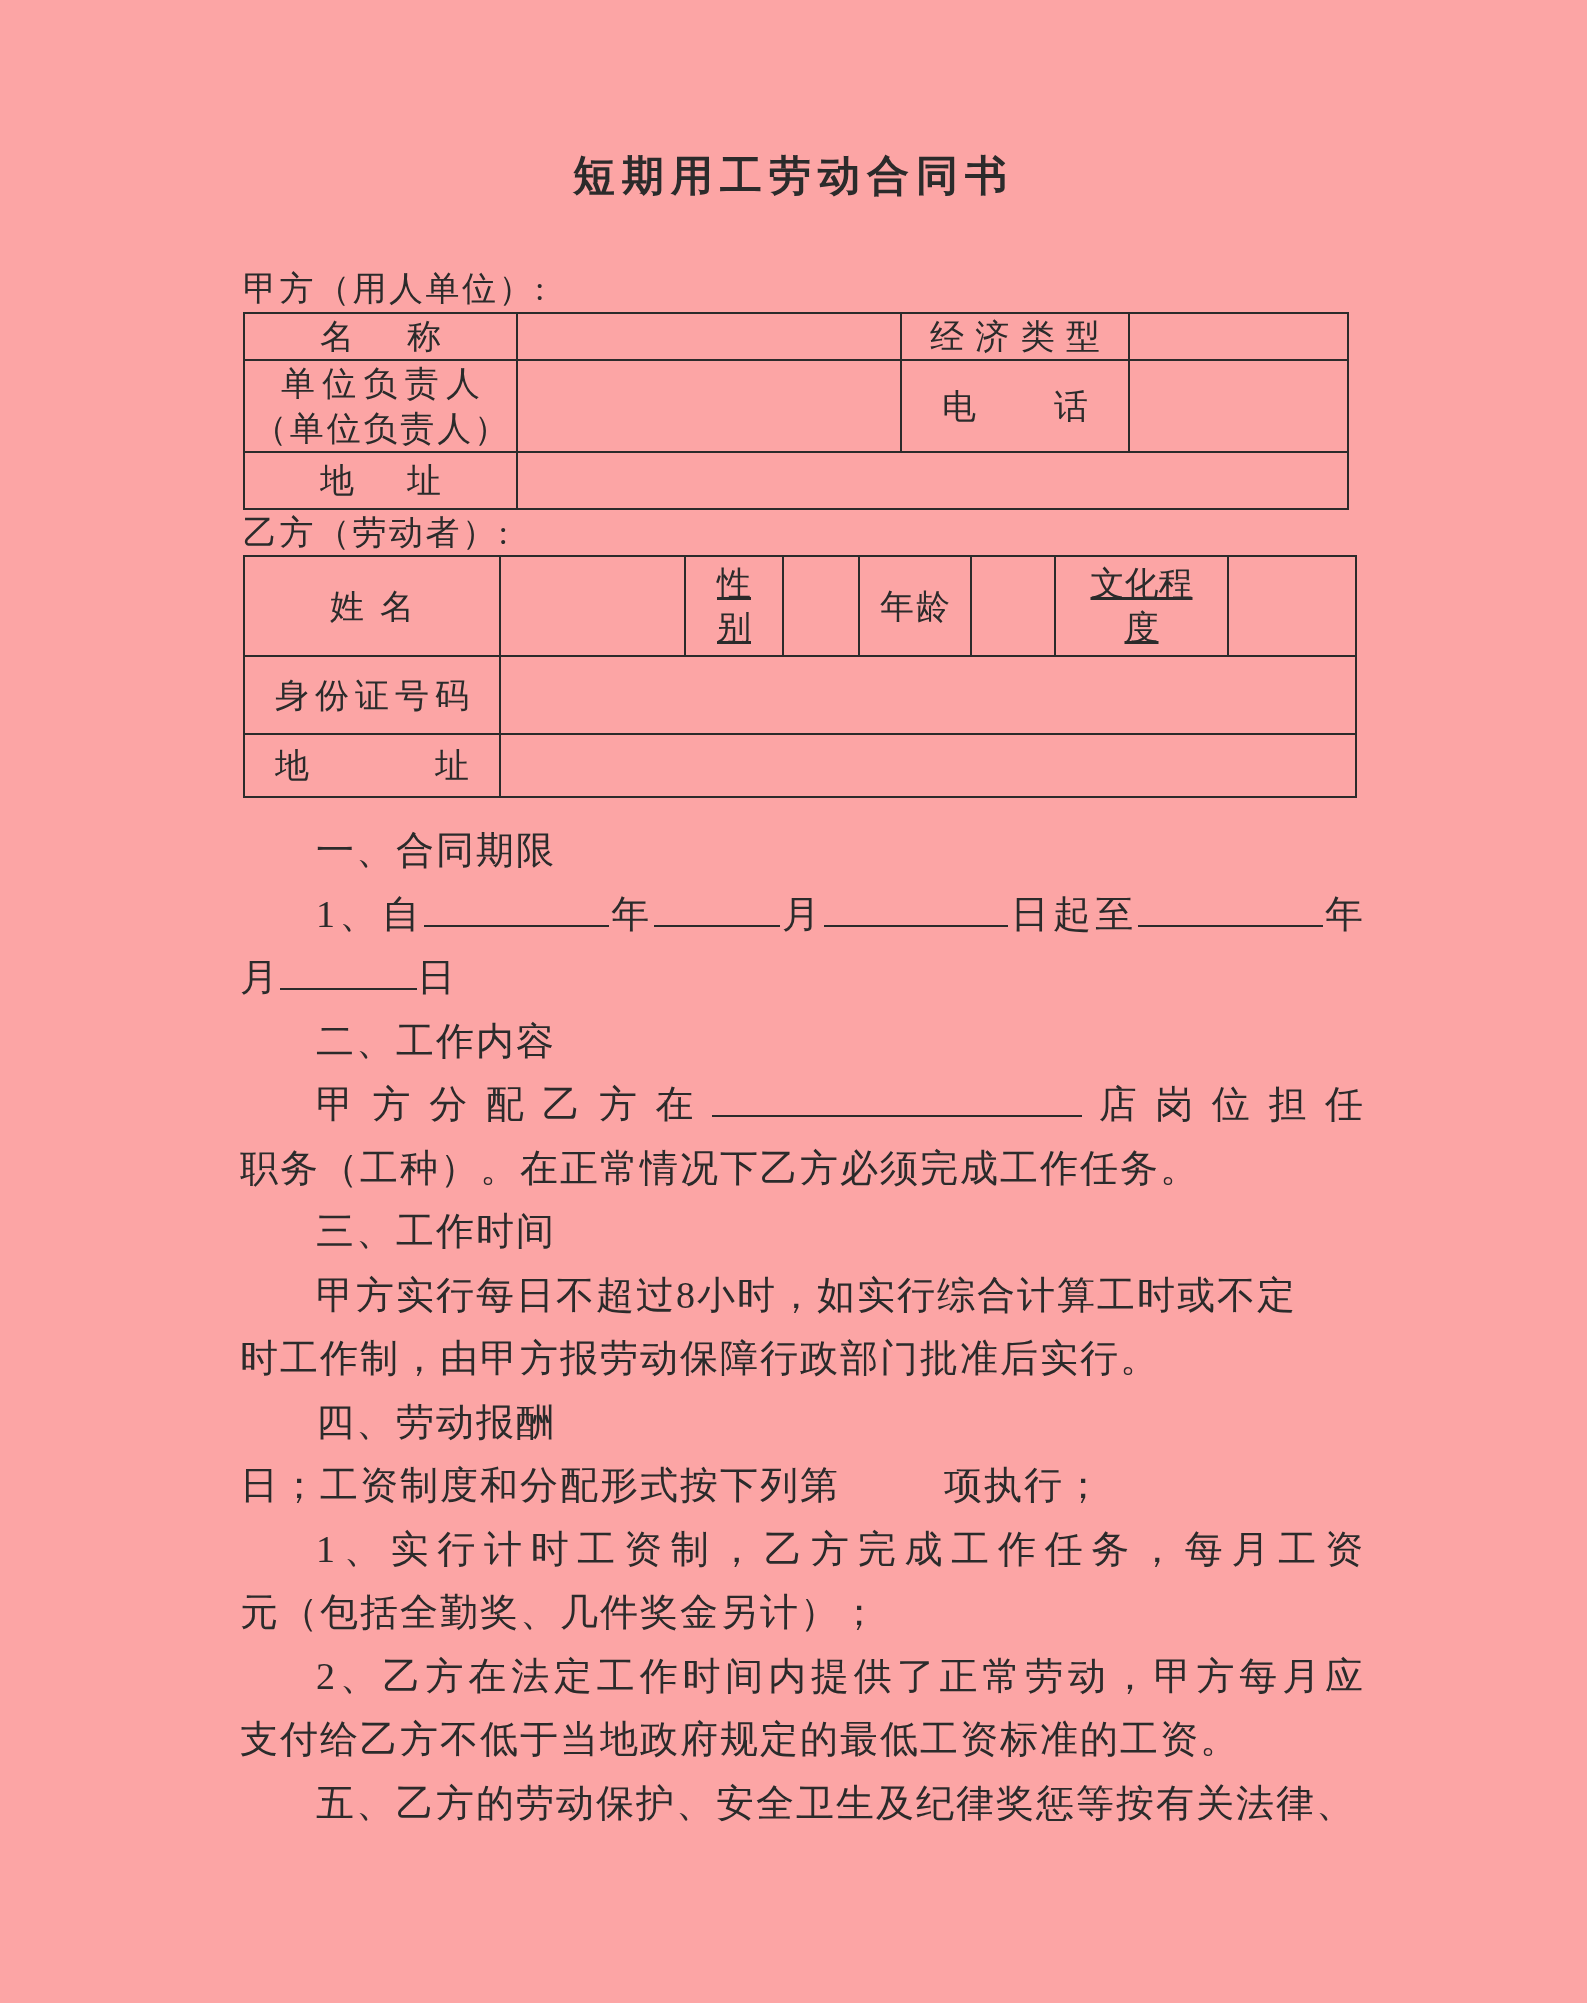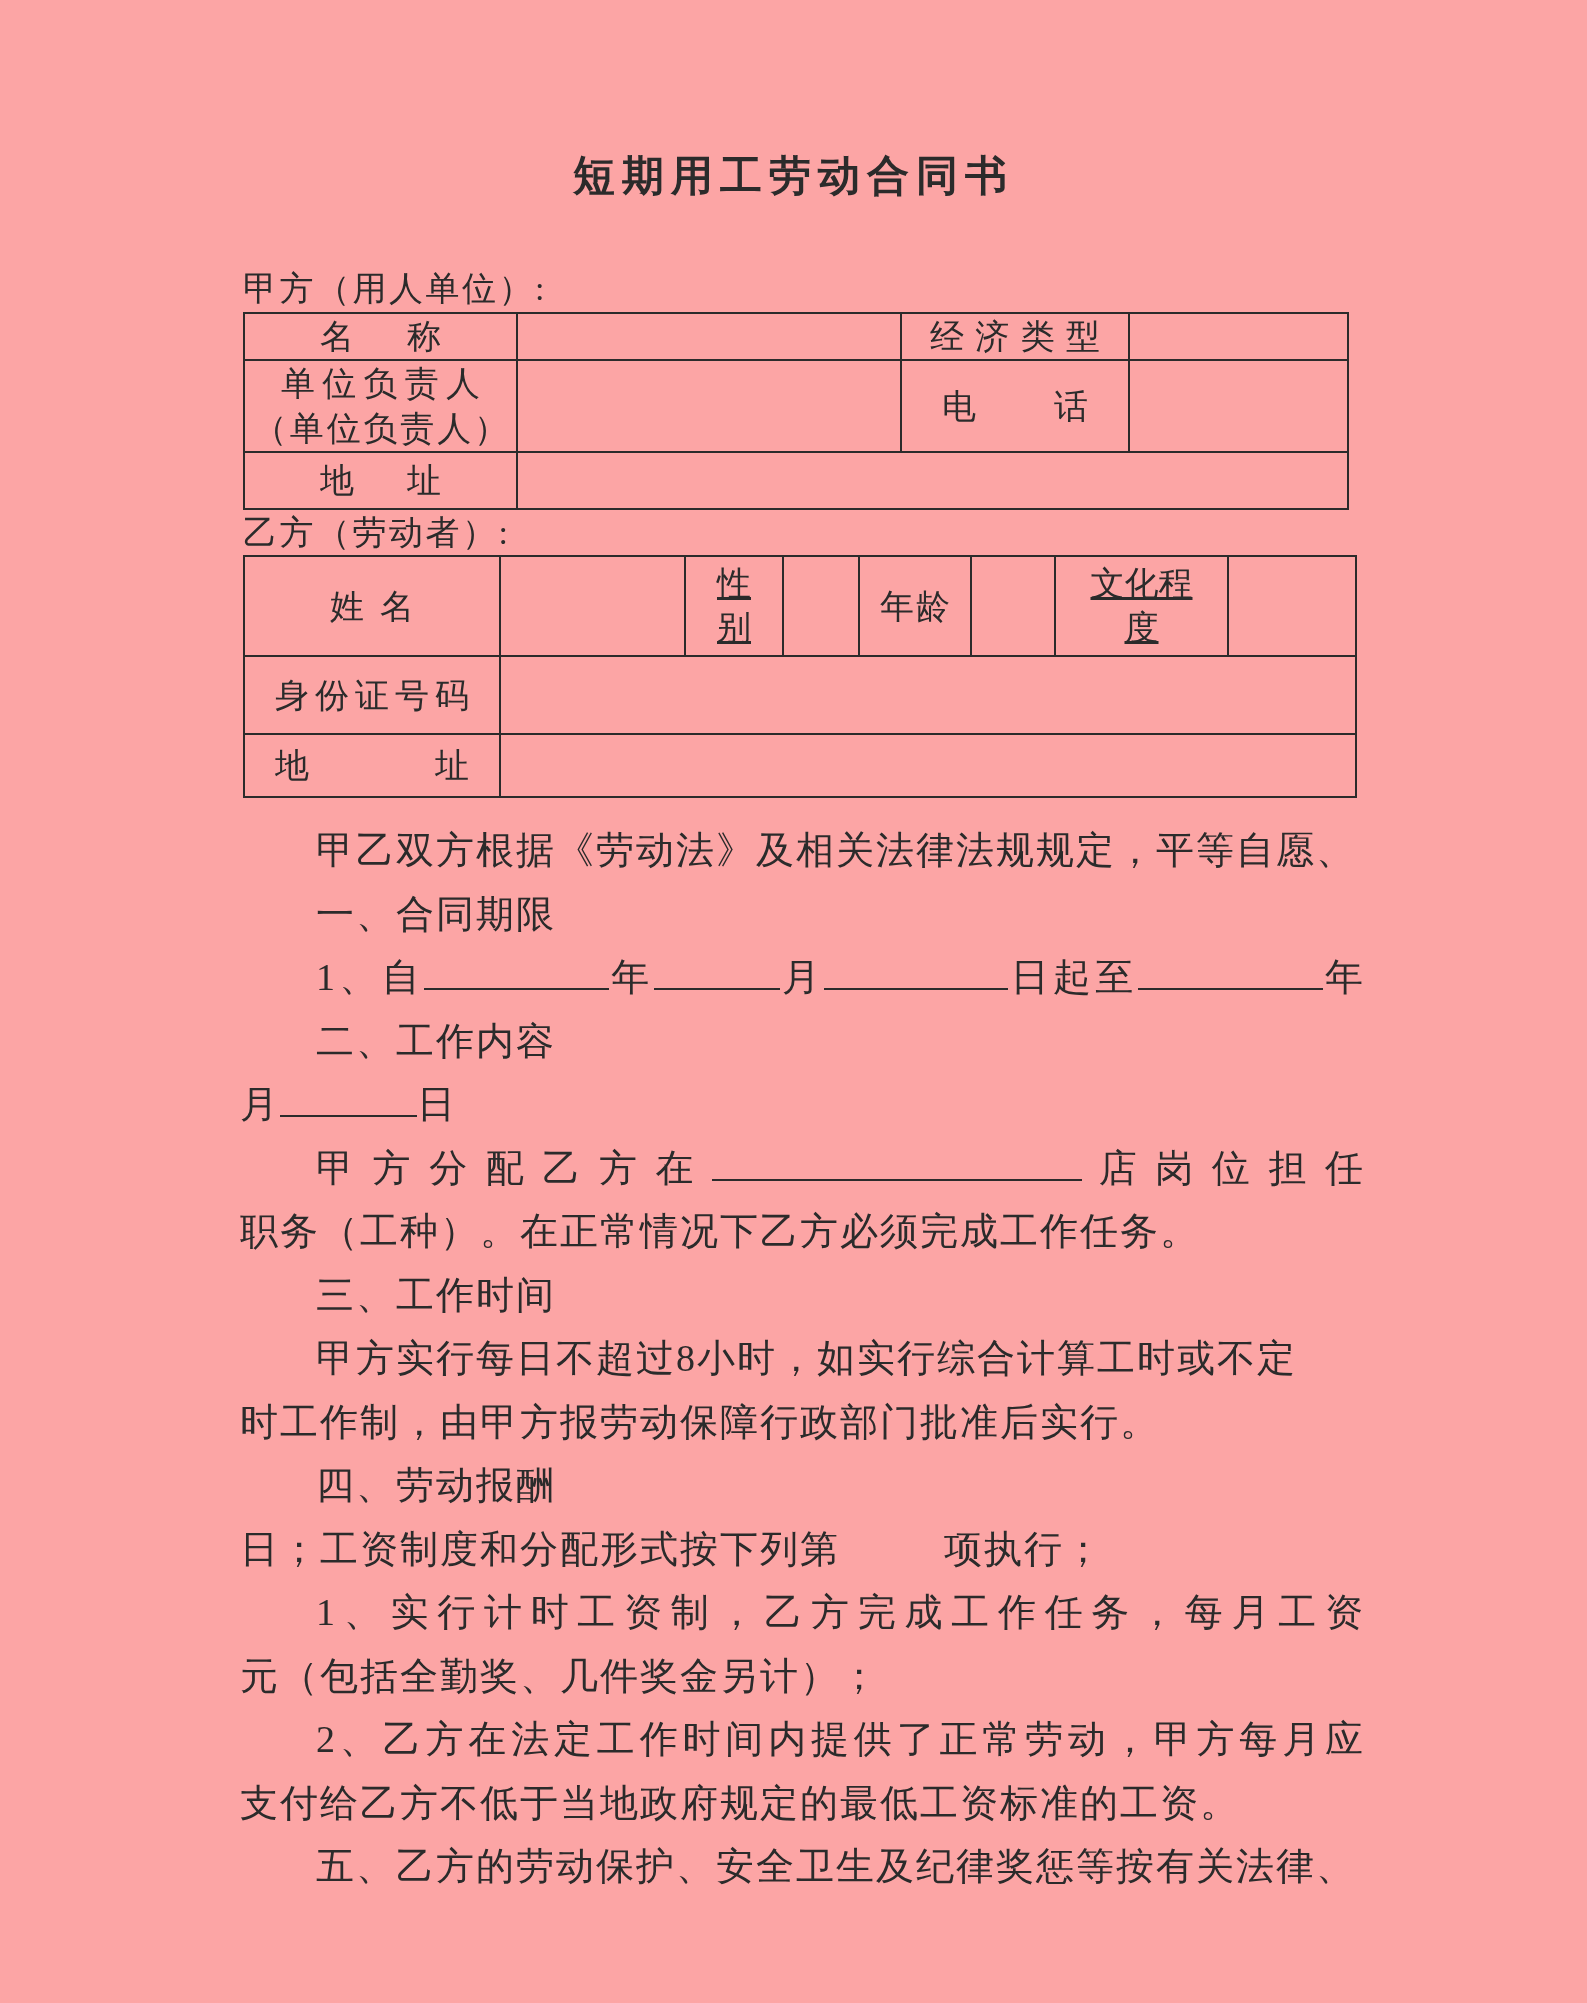--- a/index.html
+++ b/index.html
@@ -166,25 +166,24 @@
     <tr style="height:63px">
       <td>
         <div class="lab pad-id">地址</div>
       </td>
       <td colspan="7"></td>
     </tr>
   </tbody>
     </table>
 
   <div class="body-text">
-      <div class="bline indent"><span>甲乙双方根据《劳动法》及相关法律法规规定，平等自愿、</span></div>
       <div class="bline indent"><span>一、合同期限</span></div>
       <div class="bline indent spread"><span>1、自</span><span class="blank-underline" style="width: 185px;"></span><span>年</span><span class="blank-underline" style="width: 126px;"></span><span>月</span><span class="blank-underline" style="width: 184px;"></span><span>日起至</span><span class="blank-underline" style="width: 185px;"></span><span>年</span></div>
+      <div class="bline"><span>月</span><span class="blank-underline" style="width: 137px;"></span><span>日</span></div>
       <div class="bline indent"><span>二、工作内容</span></div>
-      <div class="bline"><span>月</span><span class="blank-underline" style="width: 137px;"></span><span>日</span></div>
       <div class="bline indent spread"><span>甲方分配乙方在</span><span class="blank-underline" style="width: 370px;"></span><span>店岗位担任</span></div>
       <div class="bline"><span>职务（工种）。在正常情况下乙方必须完成工作任务。</span></div>
       <div class="bline indent"><span>三、工作时间</span></div>
       <div class="bline indent"><span>甲方实行每日不超过8小时，如实行综合计算工时或不定</span></div>
       <div class="bline"><span>时工作制，由甲方报劳动保障行政部门批准后实行。</span></div>
       <div class="bline indent"><span>四、劳动报酬</span></div>
       <div class="bline"><span>日；工资制度和分配形式按下列第</span><span class="blank-gap" style="width: 104px;"></span><span>项执行；</span></div>
       <div class="bline indent spread"><span>1、实行计时工资制，乙方完成工作任务，每月工资</span></div>
       <div class="bline"><span>元（包括全勤奖、几件奖金另计）；</span></div>
       <div class="bline indent spread"><span>2、乙方在法定工作时间内提供了正常劳动，甲方每月应</span></div>

